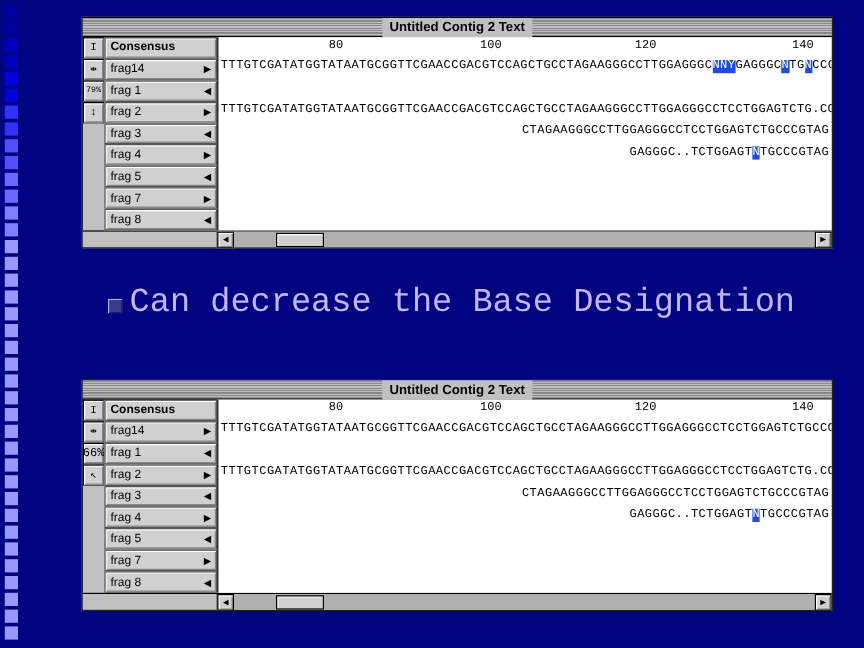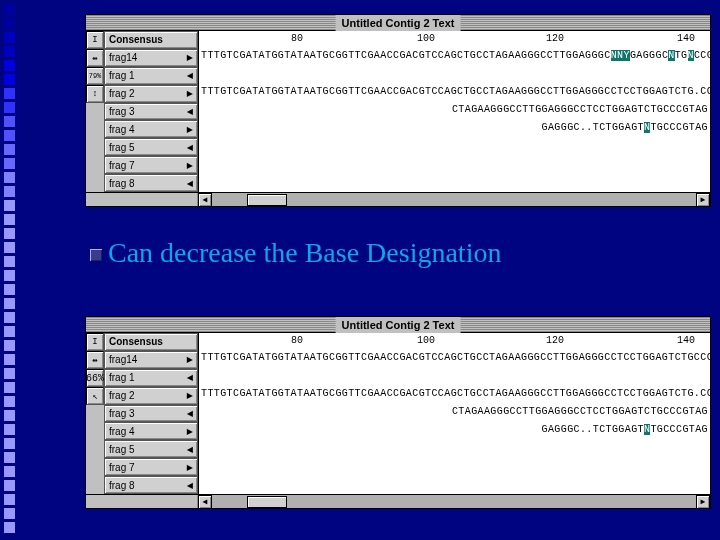--- a/index.html
+++ b/index.html
@@ -23,21 +23,21 @@
   .sq0 { background: #0000a0; }
   .sq1 { background: #0000c0; }
   .sq2 { background: #0000e0; }
   .sq3 { background: #3030ff; }
   .sq4 { background: #5050ff; }
   .sq5 { background: #6868ff; }
   .sq6 { background: #8080ff; }
   .sq7 { background: #9898ff; }
   .panel {
     position: absolute;
-    left: 85px;
+    left: 68px;
     background: #c0c0c0;
     border: 1px solid #000;
     font-family: "Courier New", monospace;
     font-size: 10px;
   }
   .panel1 { top: 14px; width: 626px; height: 193px; }
   .panel2 { top: 316px; width: 626px; height: 193px; }
   .titlebar {
     height: 16px;
     background: repeating-linear-gradient(to bottom, #888 0, #888 1px, #c0c0c0 1px, #c0c0c0 2px);
@@ -117,21 +117,21 @@
     line-height: 18px;
     white-space: pre;
     font-family: "Courier New", monospace;
     font-size: 10px;
     letter-spacing: 0.4px;
     padding-left: 2px;
     position: relative;
     top: -2px;
   }
   .hl {
-    background: #0f766e;
+    background: #1d4ed8;
     color: #fff;
     padding: 0 0;
   }
   .bottombar {
     height: 14px;
     background: #c0c0c0;
     border-top: 1px solid #000;
     display: flex;
   }
   .bottombar .pad { width: 112px; border-right: 1px solid #888; }
@@ -157,22 +157,22 @@
     background: #d0d0d0;
     border: 1px solid #000;
     box-shadow: inset 1px 1px 0 #fff;
     margin-left: 35px;
   }
   .sbar .track { flex:1; }
   .caption {
     position: absolute;
     left: 108px;
     top: 237px;
-    color: #0ea5e9;
-    font-family: Liberation Serif, serif;
+    color: #c4b5fd;
+    font-family: Liberation Mono, monospace;
     font-size: 28px;
     line-height: 1.15;
   }
   .bullet {
     position: absolute;
     left: 90px;
     top: 249px;
     width: 12px;
     height: 12px;
     background: #3a3a90;

